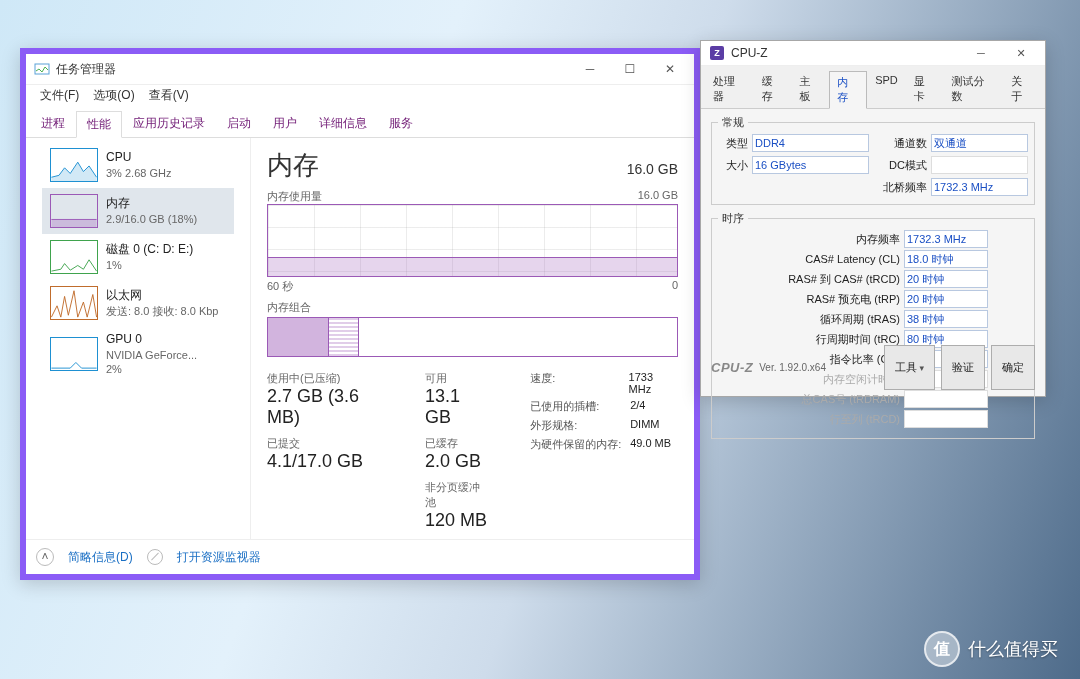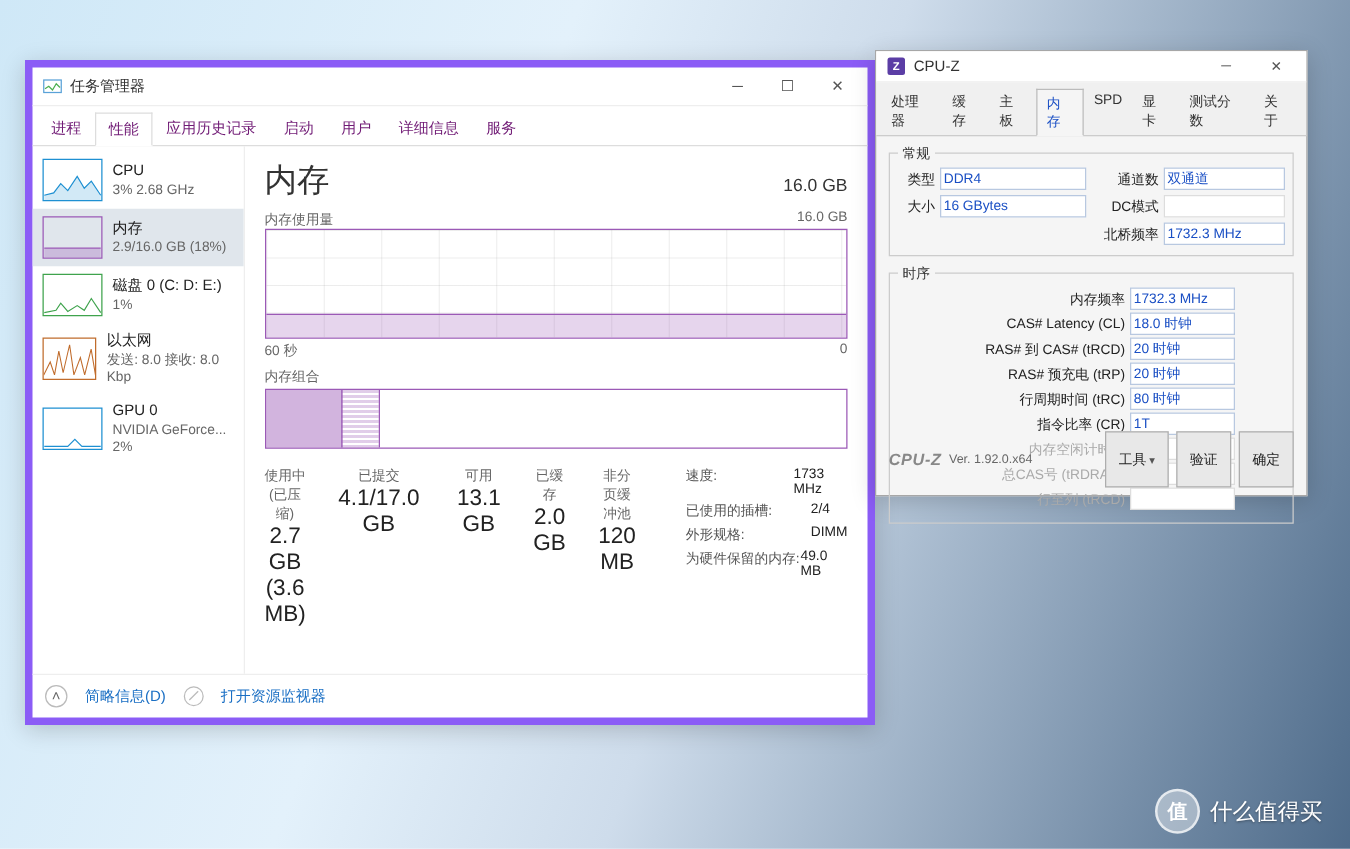--- a/index.html
+++ b/index.html
@@ -12,21 +12,21 @@
   .titlebar .icon-box { width:16px; height:16px; margin-right:6px; display:flex; align-items:center; justify-content:center; }
   .titlebar .title { flex:1; font-size:12px; color:#333; }
   .winctrl { display:flex; }
   .winctrl div { width:40px; height:26px; display:flex; align-items:center; justify-content:center; color:#555; }
   .tm .menubar { padding:0 8px; display:flex; gap:2px; font-size:12px; color:#333; }
   .tm .menubar span { padding:2px 6px; }
   .tm .tabbar { display:flex; border-bottom:1px solid #ddd; padding:4px 4px 0 4px; font-size:12px; }
   .tm .tabbar span { padding:4px 10px; border:1px solid transparent; color:#701a75; cursor:default; }
   .tm .tabbar span.active { background:#fff; border:1px solid #ddd; border-bottom-color:#fff; position:relative; top:1px; }
   .tm .body { flex:1; display:flex; min-height:0; }
-  .tm .side { width:192px; border-right:1px solid #eee; padding:4px 0; overflow:hidden; }
+  .tm .side { width:192px; border-right:1px solid #eee; padding:4px 16px; overflow:hidden; }
   .side-item { display:flex; gap:8px; padding:6px 8px; align-items:center; }
   .side-item.active { background:#e0e6ec; }
   .side-item .thumb { width:48px; height:34px; border:1px solid; box-sizing:border-box; position:relative; }
   .side-item .texts { display:flex; flex-direction:column; font-size:11px; line-height:1.3; min-width:0; }
   .side-item .texts .t1 { font-size:12px; color:#222; }
   .side-item .texts .t2 { color:#666; }
   .tm .main { flex:1; padding:10px 16px 8px 16px; display:flex; flex-direction:column; }
   .tm .main .head { display:flex; justify-content:space-between; align-items:baseline; }
   .tm .main .head h1 { margin:0; font-weight:400; font-size:26px; color:#333; }
   .tm .main .head .cap { font-size:14px; color:#333; }
@@ -35,21 +35,21 @@
   .graph1 .usage-fill { position:absolute; left:0; right:0; bottom:0; height:18px; background:rgba(155,89,182,.25); border-top:1px solid #9b59b6; }
   .graph1 .grid { position:absolute; inset:0; background-image:
      linear-gradient(to right, rgba(150,150,150,.18) 1px, transparent 1px),
      linear-gradient(to bottom, rgba(150,150,150,.18) 1px, transparent 1px);
      background-size: 46px 100%, 100% 22px; }
   .graph-foot { font-size:11px; color:#666; display:flex; justify-content:space-between; margin-top:2px; }
   .graph2 { height:48px; border:1px solid #9b59b6; box-sizing:border-box; position:relative; margin-top:2px; background:#fff; }
   .graph2 .seg1 { position:absolute; left:0; top:0; bottom:0; width:60px; background:rgba(155,89,182,.45); border-right:1px solid #9b59b6; }
   .graph2 .seg2 { position:absolute; left:60px; top:0; bottom:0; width:30px; background:repeating-linear-gradient(0deg, rgba(155,89,182,.3) 0 2px, rgba(255,255,255,0) 2px 4px); border-right:1px solid #9b59b6; }
   .stats { display:flex; margin-top:14px; gap:30px; }
-  .sc { display:flex; flex-direction:row; gap:26px;text-align:center; }
+  .sc { display:flex; flex-direction:column; gap:8px; }
   .stat .lab { font-size:11px; color:#666; }
   .stat .val { font-size:18px; color:#222; }
   .info-col .row { display:flex; font-size:11px; margin-bottom:4px; }
   .info-col .row .k { width:100px; color:#555; }
   .info-col .row .v { color:#222; }
   .tm .footer { border-top:1px solid #eee; padding:8px 10px; display:flex; align-items:center; gap:14px; font-size:12px; }
   .footer .link { color:#1a6fc4; cursor:pointer; }
   .footer .chevron { width:16px; height:16px; border:1px solid #bbb; border-radius:50%; display:flex; align-items:center; justify-content:center; color:#666; }
   .no-icon { border:1px solid #bbb; border-radius:50%; width:14px; height:14px; position:relative; }
   .no-icon::after { content:""; position:absolute; left:2px; top:6px; width:10px; height:1px; background:#bbb; transform:rotate(-45deg); }
@@ -96,20 +96,25 @@
           <polyline points="2,10 5,8 8,11 11,6 14,9" fill="none" stroke="#4caf50" stroke-width="1"></polyline>
         </svg>
     </span>
     <span class="title">任务管理器</span>
     <div class="winctrl">
       <div>─</div>
       <div>☐</div>
       <div>✕</div>
     </div>
   </div>
+  <div class="menubar">
+    <span>文件(F)</span>
+    <span>选项(O)</span>
+    <span>查看(V)</span>
+  </div>
   <div class="tabbar">
     <span>进程</span>
     <span class="active">性能</span>
     <span>应用历史记录</span>
     <span>启动</span>
     <span>用户</span>
     <span>详细信息</span>
     <span>服务</span>
   </div>
 
@@ -316,20 +321,24 @@
           </div>
         <div class="kvrow">
             <span class="k">RAS# 到 CAS# (tRCD)</span>
             <span class="vbox">20 时钟</span>
           </div>
         <div class="kvrow">
             <span class="k">RAS# 预充电 (tRP)</span>
             <span class="vbox">20 时钟</span>
           </div>
         <div class="kvrow">
+            <span class="k">循环周期 (tRAS)</span>
+            <span class="vbox">38 时钟</span>
+          </div>
+        <div class="kvrow">
             <span class="k">行周期时间 (tRC)</span>
             <span class="vbox">80 时钟</span>
           </div>
         <div class="kvrow">
             <span class="k">指令比率 (CR)</span>
             <span class="vbox">1T</span>
           </div>
         <div class="kvrow">
             <span class="k" style="color:#aaa">内存空闲计时器</span>
             <span class="vbox disabled"></span>

